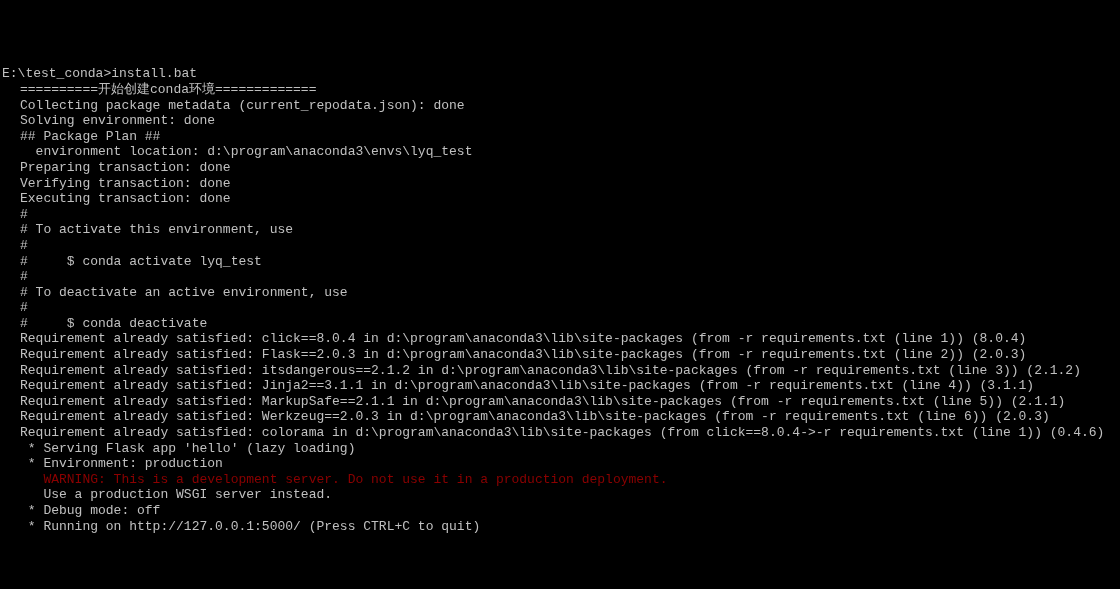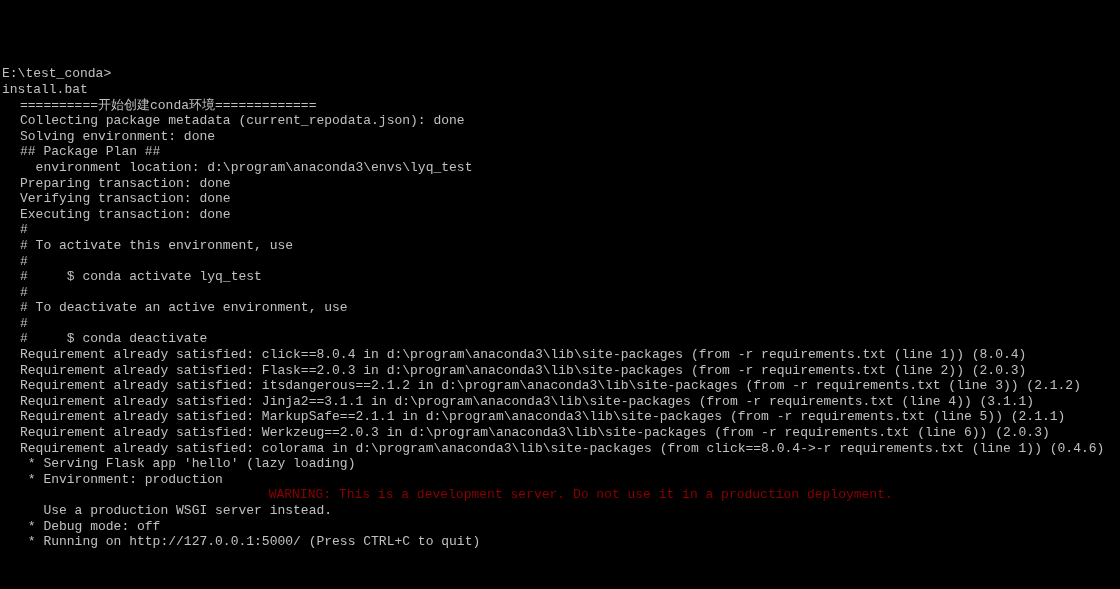--- a/index.html
+++ b/index.html
@@ -18,25 +18,23 @@
       height: 589px;
       overflow: hidden;
       white-space: pre;
     }
     .line {
       display: block;
       margin-left: 18px;
     }
     .warning {
       color: #8b0000;
-      text-align: center;
     }
     .prompt-line {
       display: flex;
-      flex-direction: column;
     }
   </style>
 </head>
 <body>
 
 
 
 <div><span class="prompt-line"><span>E:\test_conda&gt;</span><span>install.bat</span></span><span class="line">==========开始创建conda环境=============</span><span class="line">Collecting package metadata (current_repodata.json): done</span><span class="line">Solving environment: done</span><span class="line"></span><span class="line">## Package Plan ##</span><span class="line"></span><span class="line">  environment location: d:\program\anaconda3\envs\lyq_test</span><span class="line"></span><span class="line"></span><span class="line"></span><span class="line">Preparing transaction: done</span><span class="line">Verifying transaction: done</span><span class="line">Executing transaction: done</span><span class="line">#</span><span class="line"># To activate this environment, use</span><span class="line">#</span><span class="line">#     $ conda activate lyq_test</span><span class="line">#</span><span class="line"># To deactivate an active environment, use</span><span class="line">#</span><span class="line">#     $ conda deactivate</span><span class="line"></span><span class="line">Requirement already satisfied: click==8.0.4 in d:\program\anaconda3\lib\site-packages (from -r requirements.txt (line 1)) (8.0.4)</span><span class="line">Requirement already satisfied: Flask==2.0.3 in d:\program\anaconda3\lib\site-packages (from -r requirements.txt (line 2)) (2.0.3)</span><span class="line">Requirement already satisfied: itsdangerous==2.1.2 in d:\program\anaconda3\lib\site-packages (from -r requirements.txt (line 3)) (2.1.2)</span><span class="line">Requirement already satisfied: Jinja2==3.1.1 in d:\program\anaconda3\lib\site-packages (from -r requirements.txt (line 4)) (3.1.1)</span><span class="line">Requirement already satisfied: MarkupSafe==2.1.1 in d:\program\anaconda3\lib\site-packages (from -r requirements.txt (line 5)) (2.1.1)</span><span class="line">Requirement already satisfied: Werkzeug==2.0.3 in d:\program\anaconda3\lib\site-packages (from -r requirements.txt (line 6)) (2.0.3)</span><span class="line">Requirement already satisfied: colorama in d:\program\anaconda3\lib\site-packages (from click==8.0.4-&gt;-r requirements.txt (line 1)) (0.4.6)</span><span class="line"> * Serving Flask app 'hello' (lazy loading)</span><span class="line"> * Environment: production</span><span class="line warning">   WARNING: This is a development server. Do not use it in a production deployment.</span><span class="line">   Use a production WSGI server instead.</span><span class="line"> * Debug mode: off</span><span class="line"> * Running on http://127.0.0.1:5000/ (Press CTRL+C to quit)</span></div>
 
 

